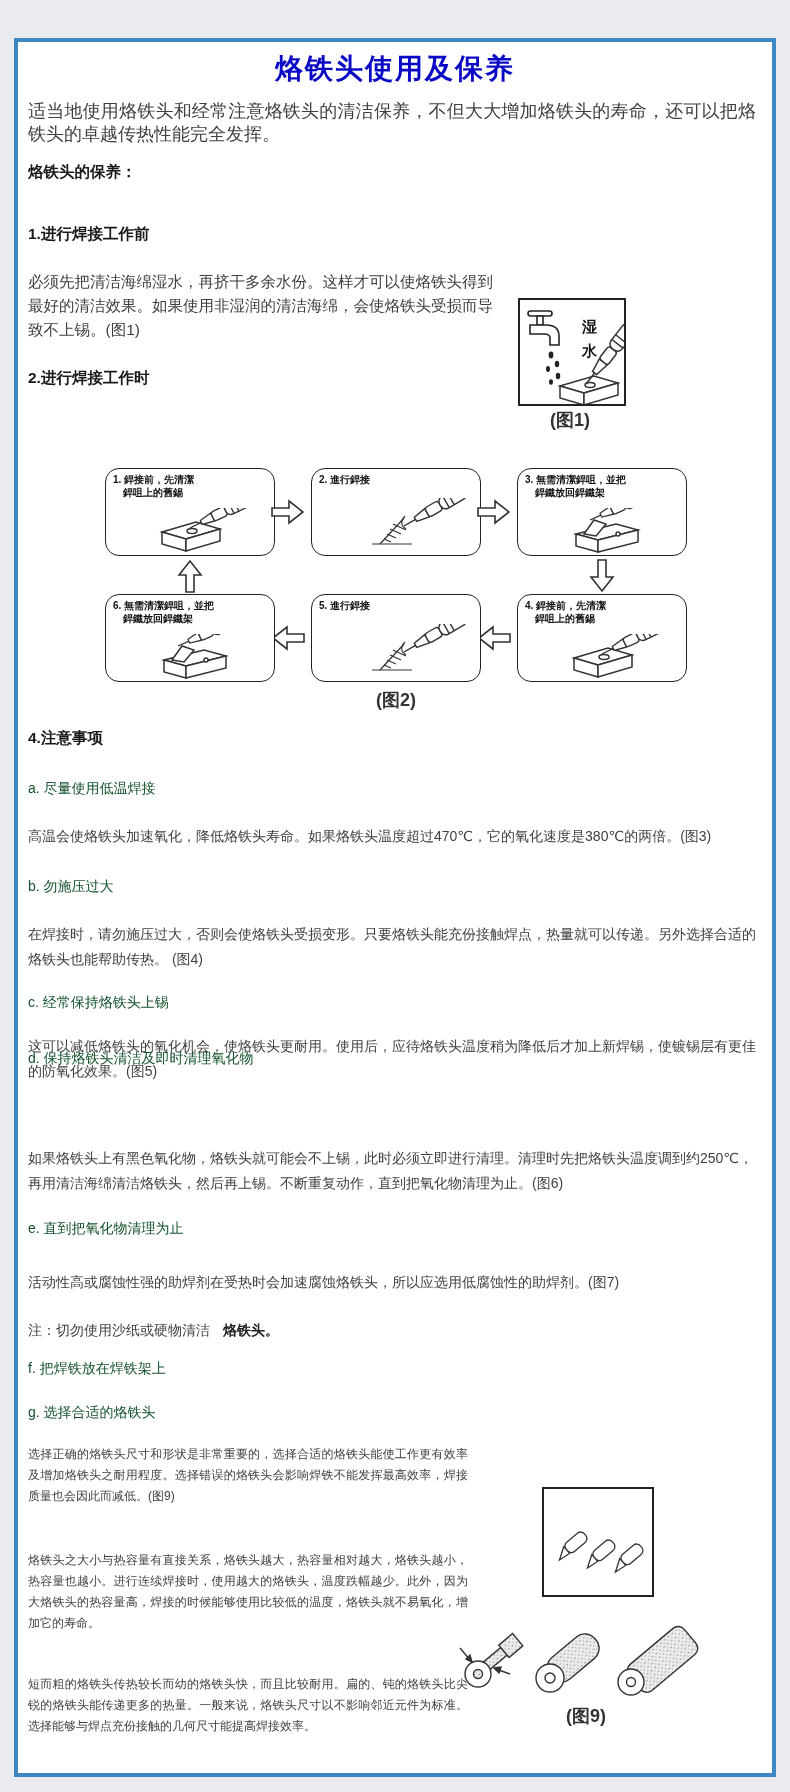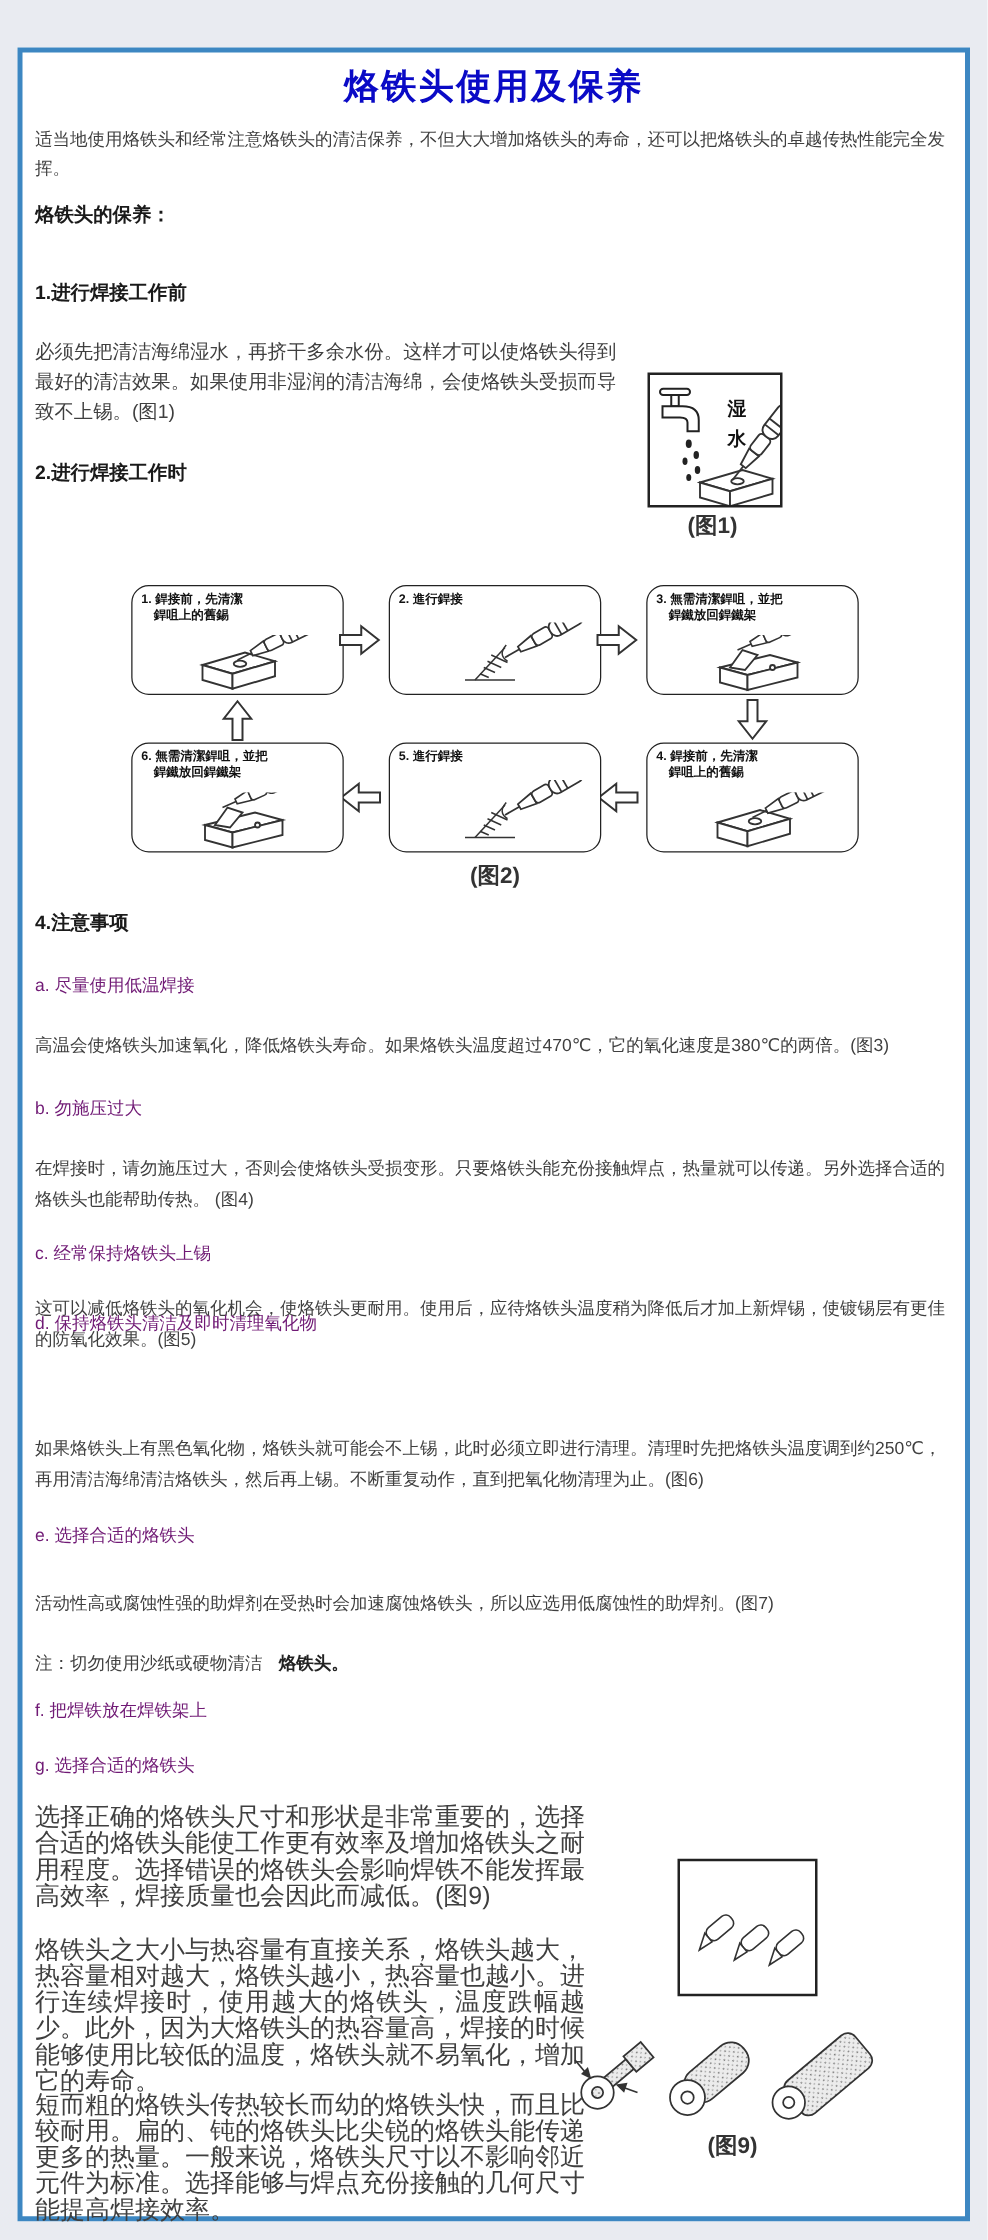--- a/index.html
+++ b/index.html
@@ -12,26 +12,26 @@
   .page{
     position:absolute;left:14px;top:38px;width:754px;height:1731px;
     background:#ffffff;border:4px solid #3d87c2;box-sizing:content-box;
   }
   .abs{position:absolute;}
   .title{
     width:100%;text-align:center;font-size:28px;font-weight:bold;
     color:#0a0ac6;letter-spacing:2px;
     font-family:"Liberation Serif","DejaVu Serif",serif;
   }
-  .para{font-size:14px;line-height:23px;text-align:justify;}
+  .para{font-size:18px;line-height:23px;text-align:justify;}
   .para-lg{font-size:15.5px;line-height:24px;}
   .para-md{font-size:14px;line-height:25px;}
-  .para-sm{font-size:20px;line-height:21px;text-align:justify;}
+  .para-sm{font-size:12px;line-height:21px;text-align:justify;}
   .hd{font-size:15.5px;font-weight:bold;color:#1a1a1a;}
-  .item-hd{font-size:14px;color:#701a75;}
+  .item-hd{font-size:14px;color:#14532d;}
   .figbox{border:2px solid #222;background:#fff;}
   .figcap{font-size:18px;color:#333;text-align:center;font-weight:bold;}
   .step{
     border:1.6px solid #222;border-radius:14px;width:170px;height:88px;
     box-sizing:border-box;padding:5px 7px;background:#fff;
   }
   .step-label{font-size:10px;font-weight:bold;color:#111;line-height:12.5px;white-space:pre-line;}
   .step-art{position:absolute;right:2px;bottom:1px;}
   .flow-arrow{position:absolute;}
   .bold-part{font-weight:bold;color:#222;padding-left:13px;}
@@ -189,21 +189,21 @@
 
   <div class="abs item-hd" style="top:836px;left:10px;">b. 勿施压过大</div>
   <div class="abs para-md" style="top:880px;left:10px;width:734px;">在焊接时，请勿施压过大，否则会使烙铁头受损变形。只要烙铁头能充份接触焊点，热量就可以传递。另外选择合适的烙铁头也能帮助传热。 (图4)</div>
 
   <div class="abs item-hd" style="top:952px;left:10px;">c. 经常保持烙铁头上锡</div>
   <div class="abs para-md" style="top:992px;left:10px;width:734px;">这可以减低烙铁头的氧化机会，使烙铁头更耐用。使用后，应待烙铁头温度稍为降低后才加上新焊锡，使镀锡层有更佳的防氧化效果。(图5)</div>
 
   <div class="abs item-hd" style="top:1008px;left:10px;text-align:center;">d. 保持烙铁头清洁及即时清理氧化物</div>
   <div class="abs para-md" style="top:1104px;left:10px;width:734px;">如果烙铁头上有黑色氧化物，烙铁头就可能会不上锡，此时必须立即进行清理。清理时先把烙铁头温度调到约250℃，再用清洁海绵清洁烙铁头，然后再上锡。不断重复动作，直到把氧化物清理为止。(图6)</div>
 
-  <div class="abs item-hd" style="top:1178px;left:10px;">e. 选择合适的烙铁头</div>
+  <div class="abs item-hd" style="top:1178px;left:10px;">e. 直到把氧化物清理为止</div>
   <div class="abs para-md" style="top:1228px;left:10px;width:734px;">活动性高或腐蚀性强的助焊剂在受热时会加速腐蚀烙铁头，所以应选用低腐蚀性的助焊剂。(图7)</div>
 
   <div class="abs para-md" style="top:1276px;left:10px;width:734px;"><span>注：切勿使用沙纸或硬物清洁</span><span class="bold-part">烙铁头。</span></div>
 
   <div class="abs item-hd" style="top:1318px;left:10px;">f. 把焊铁放在焊铁架上</div>
   <div class="abs item-hd" style="top:1362px;left:10px;">g. 选择合适的烙铁头</div>
 
   <div class="abs para-sm" style="top:1402px;left:10px;width:440px;">选择正确的烙铁头尺寸和形状是非常重要的，选择合适的烙铁头能使工作更有效率及增加烙铁头之耐用程度。选择错误的烙铁头会影响焊铁不能发挥最高效率，焊接质量也会因此而减低。(图9)</div>
   <div class="abs para-sm" style="top:1508px;left:10px;width:440px;">烙铁头之大小与热容量有直接关系，烙铁头越大，热容量相对越大，烙铁头越小，热容量也越小。进行连续焊接时，使用越大的烙铁头，温度跌幅越少。此外，因为大烙铁头的热容量高，焊接的时候能够使用比较低的温度，烙铁头就不易氧化，增加它的寿命。</div>
   <div class="abs para-sm" style="top:1632px;left:10px;width:440px;">短而粗的烙铁头传热较长而幼的烙铁头快，而且比较耐用。扁的、钝的烙铁头比尖锐的烙铁头能传递更多的热量。一般来说，烙铁头尺寸以不影响邻近元件为标准。选择能够与焊点充份接触的几何尺寸能提高焊接效率。</div>

